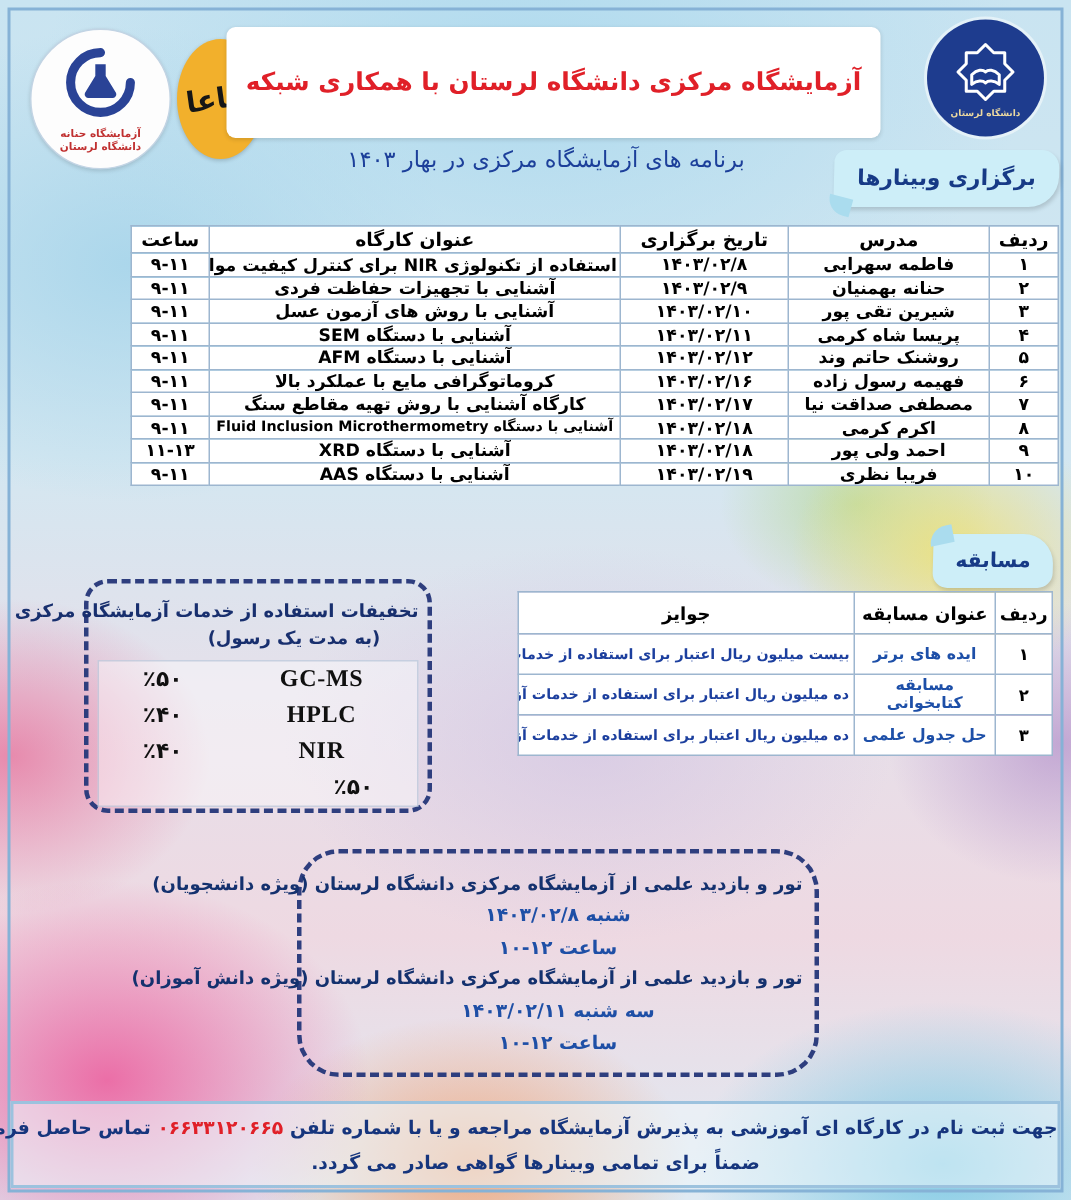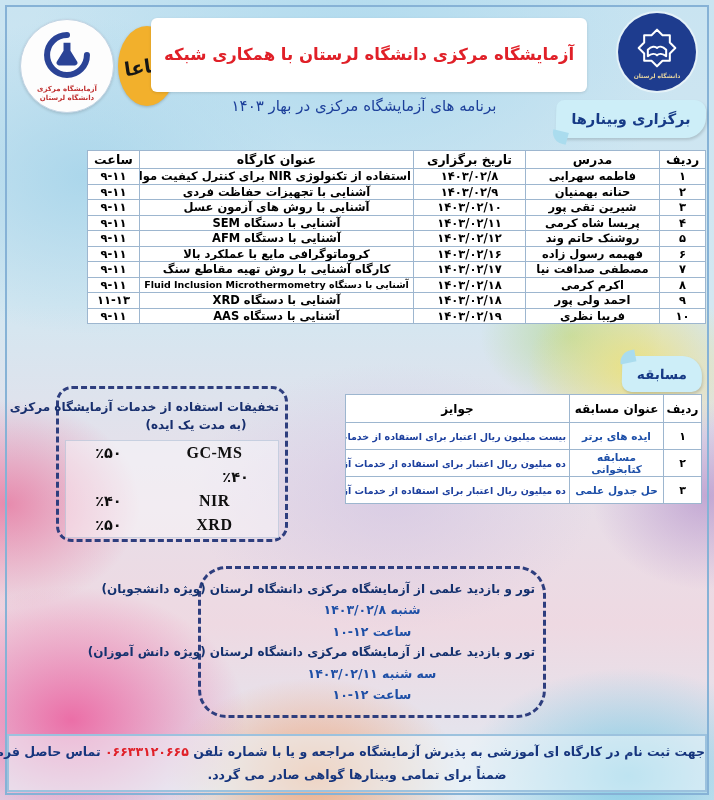--- a/index.html
+++ b/index.html
@@ -104,21 +104,21 @@
     </div>
   </div>
 
   <div class="lab-logo">
     <span>
       <svg viewBox="0 0 60 60">
         <path d="M30 7 A23 23 0 1 0 53 30" fill="none" stroke="#2a4396" stroke-width="7" stroke-linecap="round"></path>
         <path d="M26 16 h8 v9 l8 13 a3 3 0 0 1 -3 4 H21 a3 3 0 0 1 -3 -4 l8 -13 z" fill="#2a4396"></path>
       </svg>
     </span>
-    <div class="lab-label">آزمایشگاه مرکزی</div>
+    <div class="lab-label">آزمایشگاه حنانه</div>
     <div class="lab-label">دانشگاه لرستان</div>
   </div>
 
   <div class="shaa-logo">
     <div class="shaa-text">شاعا</div>
   </div>
 
   <div class="title-box">
     <div class="title-line">آزمایشگاه مرکزی دانشگاه لرستان با همکاری شبکه</div>
   </div>
@@ -246,35 +246,35 @@
       <tr>
           <td class="comp-no">۳</td>
           <td class="comp-title">حل جدول علمی</td>
           <td class="comp-prize">ده میلیون ریال اعتبار برای استفاده از خدمات آزمایشگاه مرکزی (۵ نفر)</td>
         </tr>
     </tbody>
   </table>
 
   <div class="discount-box">
     <div class="discount-title">تخفیفات استفاده از خدمات آزمایشگاه مرکزی</div>
-    <div class="discount-title">(به مدت یک ایده)</div>
+    <div class="discount-title">(به مدت یک رسول)</div>
     <div class="discount-items">
       <div class="discount-row">
         <div class="discount-instrument">GC-MS</div>
         <div class="discount-percent"><span dir="ltr">٪۵۰</span></div>
       </div>
       <div class="discount-row">
+        <div class="discount-instrument">HPLC</div>
         <div class="discount-percent"><span dir="ltr">٪۴۰</span></div>
       </div>
       <div class="discount-row">
         <div class="discount-instrument">NIR</div>
         <div class="discount-percent"><span dir="ltr">٪۴۰</span></div>
       </div>
       <div class="discount-row">
-        <div class="discount-instrument">XRD</div>
         <div class="discount-percent"><span dir="ltr">٪۵۰</span></div>
       </div>
     </div>
   </div>
 
   <div class="tour-box">
     <div class="tour-title">تور و بازدید علمی از آزمایشگاه مرکزی دانشگاه لرستان (ویژه دانشجویان)</div>
     <div class="tour-date">شنبه ۱۴۰۳/۰۲/۸</div>
     <div class="tour-time"><span>ساعت</span> <span dir="ltr">۱۰-۱۲</span></div>
     <div class="tour-title">تور و بازدید علمی از آزمایشگاه مرکزی دانشگاه لرستان (ویژه دانش آموزان)</div>

